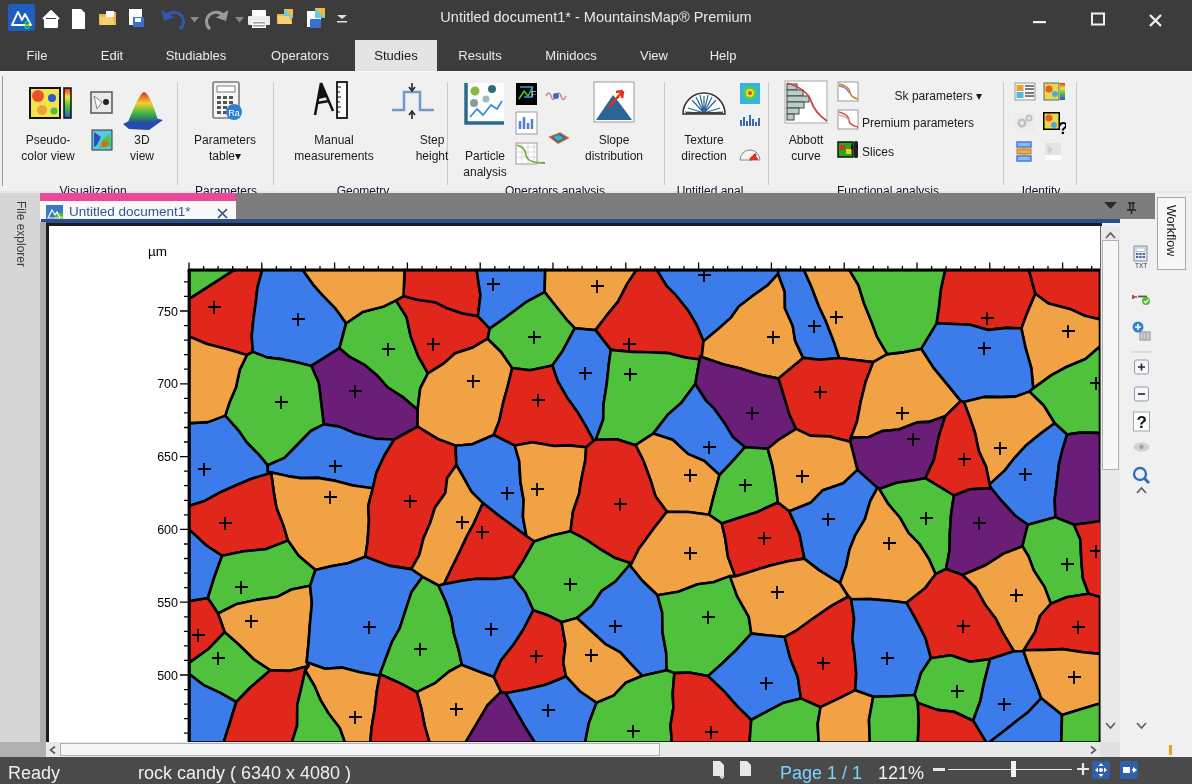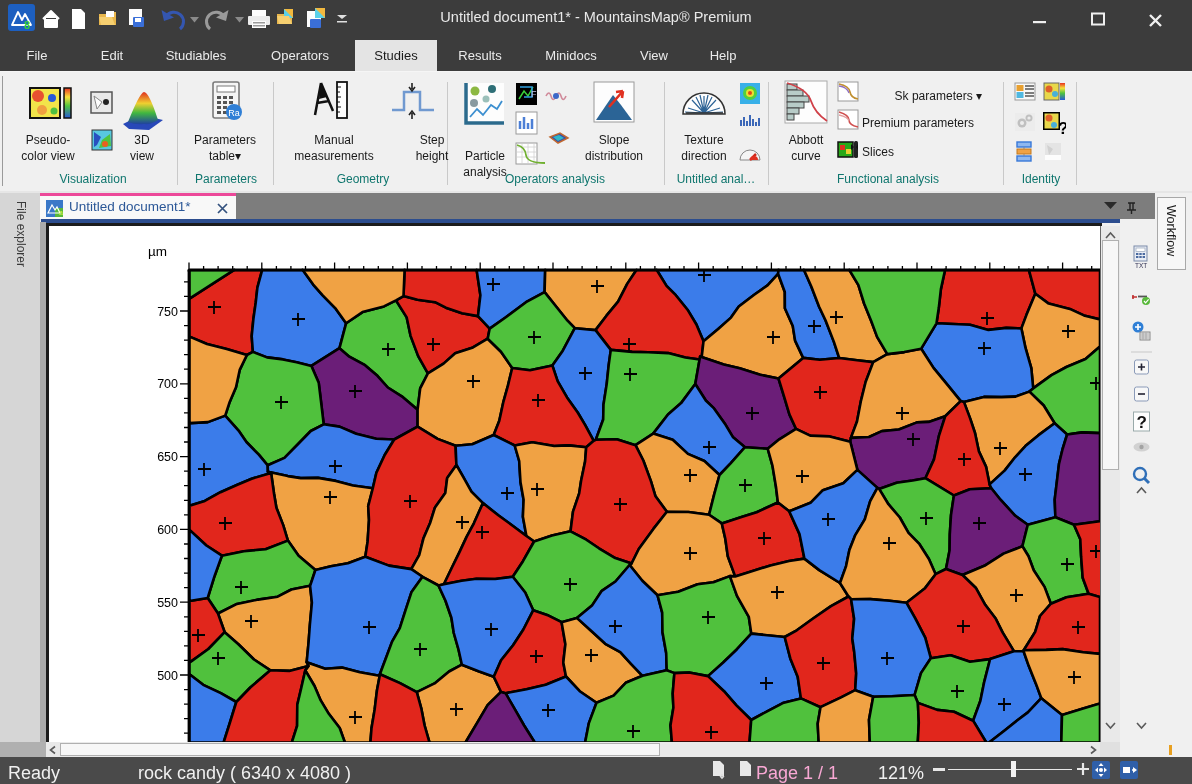--- a/index.html
+++ b/index.html
@@ -1,29 +1,29 @@
 <!DOCTYPE html>
 <html><head><meta charset="utf-8"><style>
 *{margin:0;padding:0;box-sizing:border-box}
 html,body{width:1192px;height:784px;overflow:hidden;font-family:"Liberation Sans",sans-serif;background:#f0f0f0}
 .abs{position:absolute}
 #titlebar{position:absolute;left:0;top:0;width:1192px;height:40px;background:#3c3c3c}
 #menubar{position:absolute;left:0;top:40px;width:1192px;height:31px;background:#3c3c3c}
 .menu{position:absolute;top:0;height:31px;line-height:31px;color:#ebebeb;font-size:13px;text-align:center}
 #ribbon{position:absolute;left:0;top:71px;width:1192px;height:122px;background:#f0f0f0;border-top:1px solid #f5f5f5;border-bottom:2px solid #e6e6e6}
 .gsep{position:absolute;top:10px;height:103px;width:1px;background:#c9c9c9}
-.glabel{position:absolute;top:100px;font-size:12px;color:#0f766e;text-align:center;white-space:nowrap}
+.glabel{position:absolute;top:112px;font-size:12px;color:#0f172a;text-align:center;white-space:nowrap}
 .itext{position:absolute;font-size:12px;color:#1a1a1a;text-align:center;line-height:16px;white-space:nowrap}
 #tabstrip{position:absolute;left:40px;top:193px;width:1115px;height:26px;background:#7d7d7d}
 #fexp{position:absolute;left:0;top:193px;width:40px;height:549px;background:#d6d6d6}
 #miniscroll{position:absolute;left:0;top:193px;width:6px;height:564px;background:#c9c9c9}
 #grayband{position:absolute;left:40px;top:222px;width:6px;height:535px;background:#ababab}
 #bluebar{position:absolute;left:41px;top:219px;width:1079px;height:4px;background:#2c4d8e}
 #blackbar{position:absolute;left:46px;top:223px;width:1056px;height:3px;background:#1c1c1c}
-#doctab{position:absolute;left:40px;top:193px;width:196px;height:26px;background:#f8f8f8;border-top:3px solid #ec4899}
+#doctab{position:absolute;left:40px;top:193px;width:196px;height:26px;background:#f8f8f8;border-top:8px solid #ec4899}
 #main{position:absolute;left:0;top:226px;width:1192px;height:516px;background:#f0f0f0}
 #corner-bl{position:absolute;left:0;top:742px;width:46px;height:15px;background:#b0b0b0}
 #corner-br{position:absolute;left:1100px;top:742px;width:20px;height:15px;background:#e0e0e0}
 #canvas{position:absolute;left:46px;top:226px;width:1054px;height:516px;background:#fff}
 #vscroll{position:absolute;left:1100px;top:226px;width:20px;height:516px;background:#e9e9e9;border-left:1px solid #6a6a6a}
 #rtools{position:absolute;left:1120px;top:219px;width:35px;height:523px;background:#f0f0f0}
 #workflow{position:absolute;left:1155px;top:219px;width:37px;height:523px;background:#f0f0f0}
 #wftab{position:absolute;left:1157px;top:197px;width:29px;height:73px;background:#f7f7f7;border:1px solid #a8a8a8;z-index:5}
 #hscroll{position:absolute;left:44px;top:742px;width:1058px;height:15px;background:#e9e9e9}
 #statusbar{position:absolute;left:0;top:757px;width:1192px;height:27px;background:#4a4a4a;color:#f0f0f0;font-size:18px}
@@ -496,21 +496,21 @@
 <div id="corner-bl"></div>
 <div id="corner-br"></div>
 <div id="statusbar">
 <div class="abs" style="left:8px;top:6px">Ready</div>
 <div class="abs" style="left:138px;top:6px">rock candy ( 6340 x 4080 )</div>
 <svg class="abs" style="left:712px;top:3px" width="46" height="20" viewBox="0 0 46 20">
 <path d="M1 1 h7 l4 4 v11 h-11z" fill="#e8e8e8"></path>
       <path d="M10 14 v4 m-2-2 l2 2.4 2-2.4" stroke="#ddd" stroke-width="1.2" fill="none"></path>
 <path d="M28 1 h7 l4 4 v11 h-11z" fill="#e8e8e8"></path>
 </svg>
-<div class="abs" style="left:756px;top:6px;color:#f9a8d4">Page 1 / 1</div>
+<div class="abs" style="left:780px;top:6px;color:#7dd3fc">Page 1 / 1</div>
 <div class="abs" style="left:878px;top:6px">121%</div>
 <div class="abs" style="left:933px;top:11px;width:12px;height:2.5px;background:#e8e8e8"></div>
 <div class="abs" style="left:948px;top:11.5px;width:124px;height:1.6px;background:#e8e8e8"></div>
 <div class="abs" style="left:1011px;top:4px;width:5px;height:16px;background:#f2f2f2"></div>
 <svg class="abs" style="left:1075px;top:4px" width="16" height="16" viewBox="0 0 16 16">
       <path d="M8 2 v12 M2 8 h12" stroke="#e8e8e8" stroke-width="2.2"></path>
     </svg>
 <svg class="abs" style="left:1092px;top:3px" width="48" height="20" viewBox="0 0 48 20">
 <rect x="0" y="1" width="18" height="18" rx="2" fill="#2f5fa8"></rect>
       <g fill="#fff">

